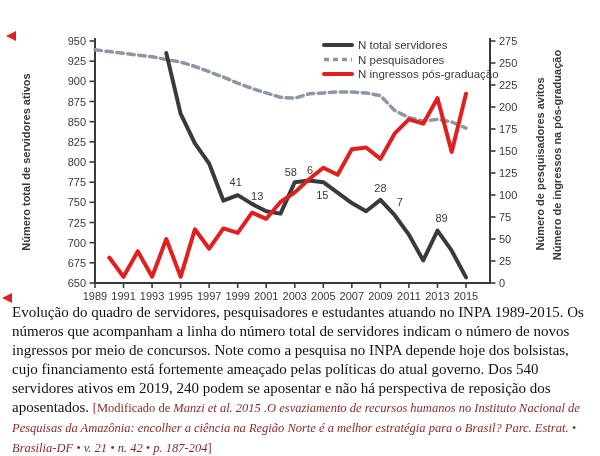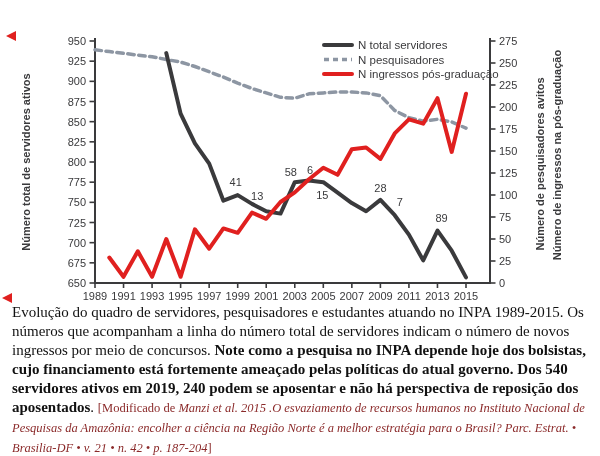--- a/index.html
+++ b/index.html
@@ -6,21 +6,21 @@
   .stage{position:relative;width:600px;height:456px;background:#ffffff;overflow:hidden;
          font-family:"Liberation Sans",sans-serif;}
   svg{position:absolute;left:0;top:0;}
   .tick{font:11px "Liberation Sans",sans-serif;fill:#3a3a3c;}
   .axis-title{font:bold 11px "Liberation Sans",sans-serif;fill:#3a3a3c;}
   .annot{font:11px "Liberation Sans",sans-serif;fill:#3a3a3c;}
   .legend-text{font:11.5px "Liberation Sans",sans-serif;fill:#3a3a3c;}
   .caption{position:absolute;left:12px;top:303px;width:580px;
            font-family:"Liberation Serif",serif;font-size:15px;line-height:19px;color:#111;}
   .cap{line-height:19px;}
-  .cap.bold{font-weight:bold;margin-top:48px;}
+  .cap.bold{font-weight:normal;margin-top:48px;}
   .cite{font-size:12.5px;color:#8b2a2a;}
   .cite.it{font-style:italic;}
   .red-marker{position:absolute;width:0;height:0;
               border-top:5px solid transparent;border-bottom:5px solid transparent;}
   .red-marker.top{left:6px;top:31px;}
   .red-marker.bottom{left:2px;top:293px;}
 </style>
 </head>
 <body>
 

